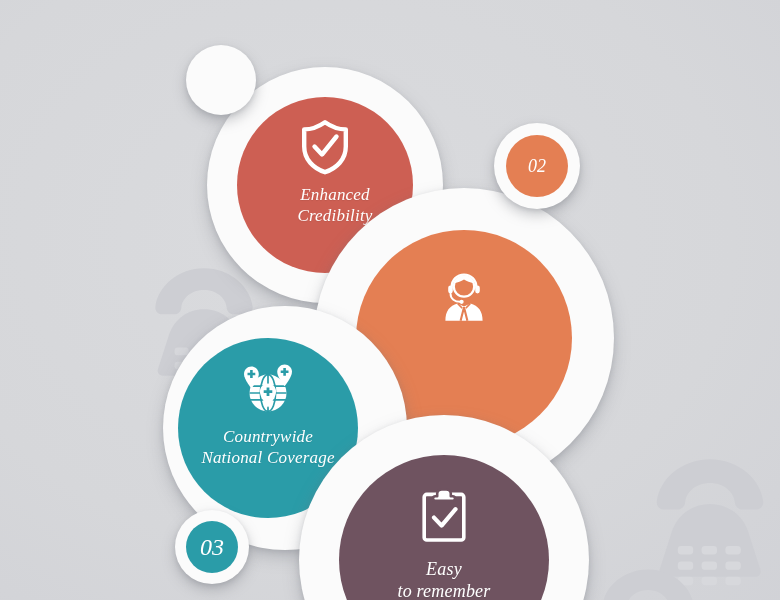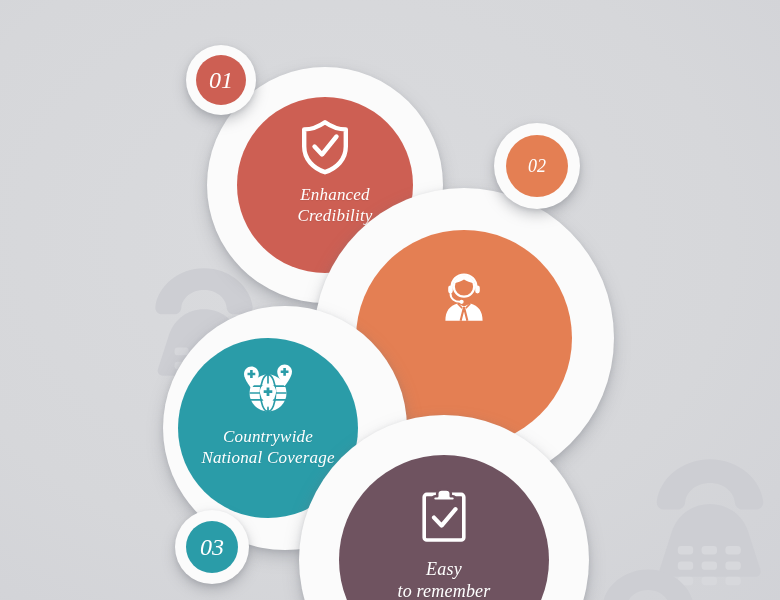--- a/index.html
+++ b/index.html
@@ -168,21 +168,20 @@
       <svg width="52" height="56" viewBox="0 0 52 56" aria-hidden="true">
         <path d="M26 3.2 C18.6 8.4 11.6 10.4 5.2 10.4 L5.2 27.4 C5.2 40.4 14.4 49.4 26 53.2 C37.6 49.4 46.8 40.4 46.8 27.4 L46.8 10.4 C40.4 10.4 33.4 8.4 26 3.2 Z" fill="none" stroke="#ffffff" stroke-width="4.4" stroke-linejoin="round"></path>
         <path d="M15.5 27.5 L23 35.5 L37.5 17.5" fill="none" stroke="#ffffff" stroke-width="4.4" stroke-linecap="round" stroke-linejoin="round"></path>
       </svg>
     </span>
     <span class="caption">Enhanced
 Credibility</span>
   </div>
 
   <div class="badge-ring" id="badge-ring-1"></div>
-  <div class="badge" id="badge-1" style="background:#cd5f53;">01</div>
 
   <div class="ring" id="ring-2"></div>
   <div class="disc" id="disc-2" style="background:#e47f53;">
     <span class="icon">
       <svg width="50" height="52" viewBox="0 0 50 52" aria-hidden="true">
 
         <circle cx="25" cy="14.5" r="10.2" fill="none" stroke="#ffffff" stroke-width="2.2"></circle>
 
         <path d="M15.4 11.2 C17.5 6 22 3.8 25 3.8 C28 3.8 32.5 6 34.6 11.2 C31 10.4 28 9.4 25 7.6 C22 9.4 19 10.4 15.4 11.2 Z" fill="#ffffff"></path>
 

